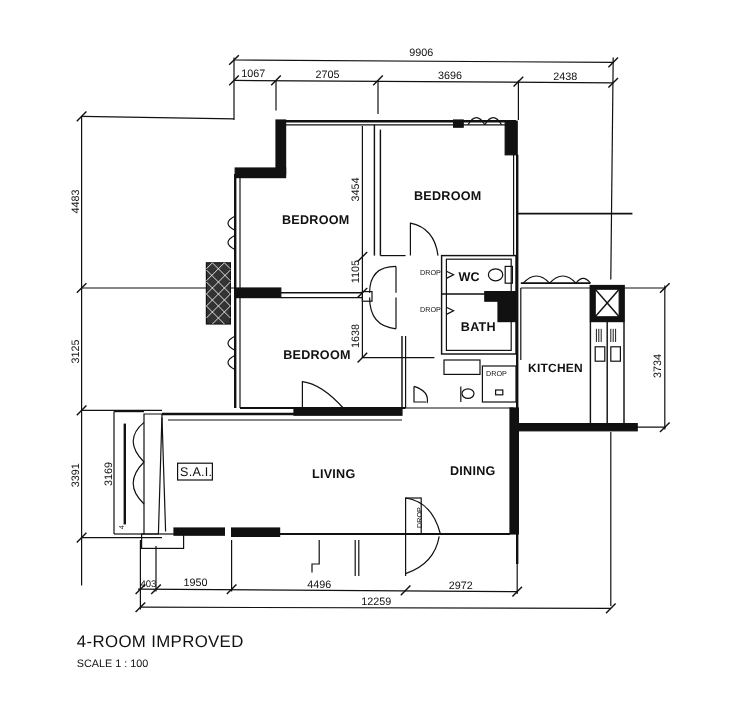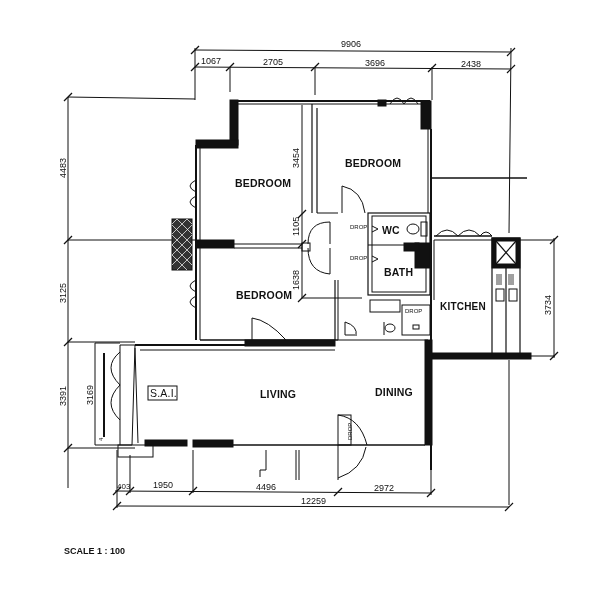--- a/index.html
+++ b/index.html
@@ -4,21 +4,21 @@
 <style>
   html, body { margin:0; padding:0; background:#ffffff; }
   body { width:609px; height:600px; position:relative; overflow:hidden; font-family:"Liberation Sans", sans-serif; }
   #plan { position:absolute; left:0; top:0; width:609px; height:600px; }
   .lbl { font-family:"Liberation Sans", sans-serif; fill:#111; }
   .room { font-size:10.5px; font-weight:bold; letter-spacing:0.2px; }
   .dim { font-size:9px; }
   .small { font-size:6px; }
   #title-block { position:absolute; left:64px; top:526px; }
   #plan-title { font-family:"Liberation Sans", sans-serif; font-size:14px; color:#111; letter-spacing:0.3px; display:block; }
-  #plan-scale { font-family:"Liberation Sans", sans-serif; font-size:9px; color:#111; display:block; margin-top:20px;font-weight:bold; }
+  #plan-scale { font-family:"Liberation Sans", sans-serif; font-size:9px; color:#111; display:block; margin-top:6px; }
 </style>
 </head>
 <body>
 
 <svg id="plan" viewBox="0 0 609 600" xmlns="http://www.w3.org/2000/svg">
   <g stroke="#111" fill="none" stroke-width="1">
 
     <g>
       <line x1="195" y1="50" x2="511" y2="52"></line>
       <line x1="195" y1="67" x2="511" y2="69"></line>
@@ -265,14 +265,15 @@
 
     <text class="lbl dim" x="117" y="489" style="font-size:8px">403</text>
     <text class="lbl dim" x="153" y="488">1950</text>
     <text class="lbl dim" x="256" y="490">4496</text>
     <text class="lbl dim" x="374" y="491">2972</text>
     <text class="lbl dim" x="301" y="504">12259</text>
   </g>
 </svg>
 
 <div id="title-block">
+  <span id="plan-title">4-ROOM IMPROVED</span>
   <span id="plan-scale">SCALE 1 : 100</span>
 </div>
 
 </body></html>

